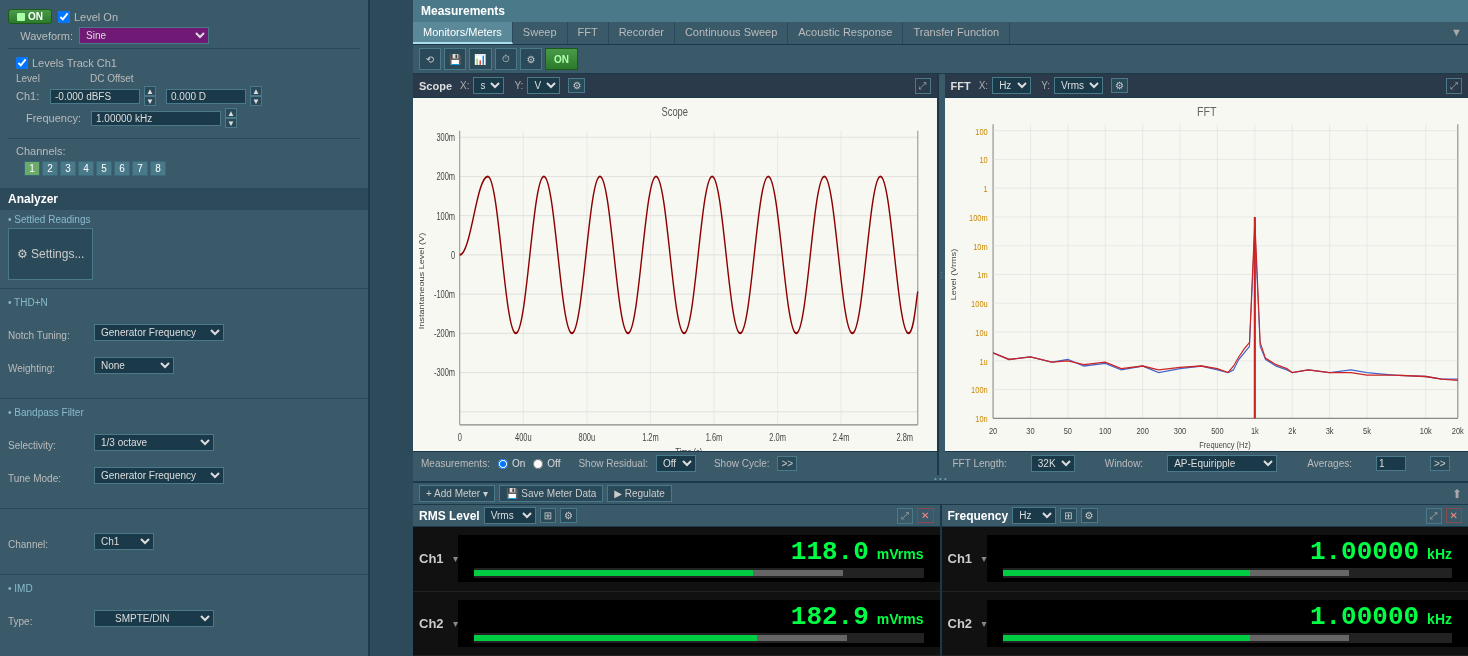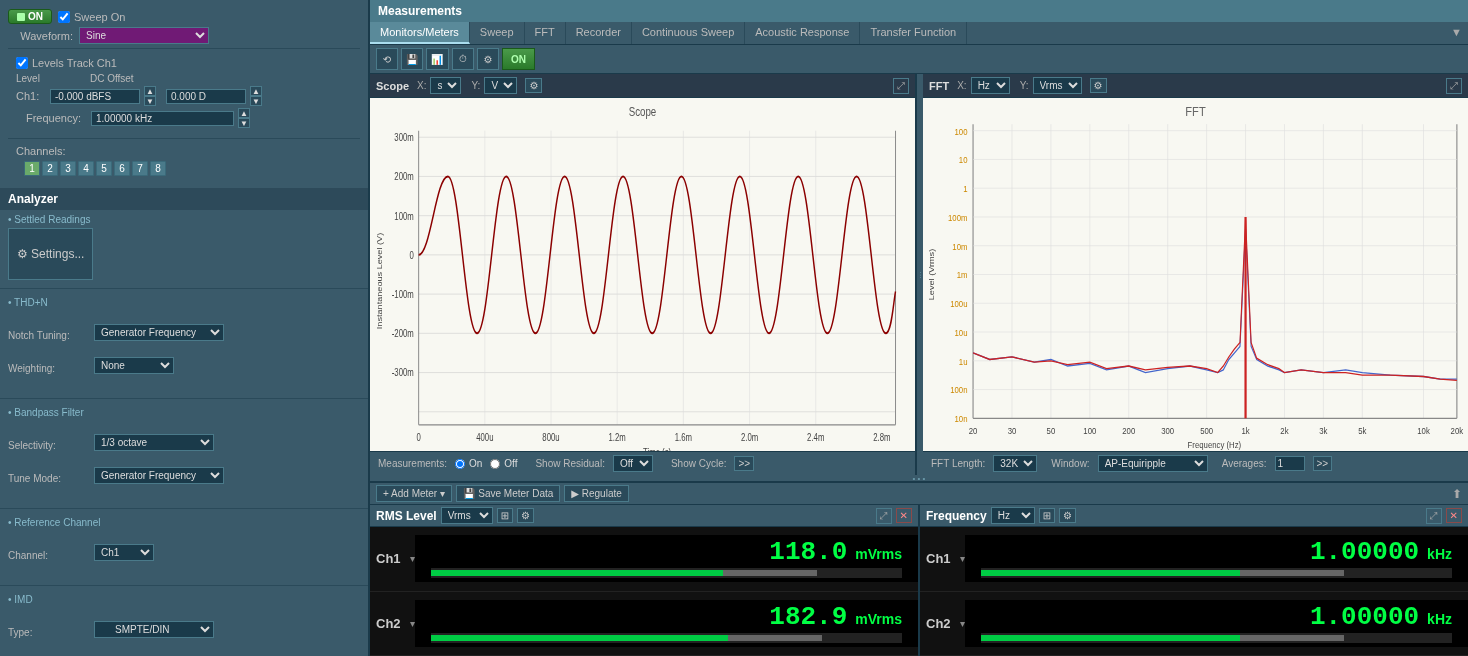--- a/index.html
+++ b/index.html
@@ -38,21 +38,21 @@
 
     .sub-section { padding: 4px 8px; }
     .sub-section-title { color: #88bbcc; font-size: 10px; margin-bottom: 3px; }
     .settings-btn { background: #2a4a5a; color: #ccc; border: 1px solid #4a7a8a; padding: 18px 8px; font-size: 12px; cursor: pointer; }
 
     .param-row { display: flex; align-items: flex-end; margin: 16px 0; gap: 6px; }
     .param-label { color: #bbb; min-width: 80px; font-size: 10px; }
     .param-select { background: #1a3a4a; color: #ddd; border: 1px solid #4a7a8a; padding: 1px 2px; font-size: 10px; min-width: 130px; }
 
     
-    .right-panel { flex: 1; display: flex; flex-direction: column; background: #2a3a4a; }
+    .right-panel { flex: 1; display: flex; flex-direction: column; background: #2a3a4a; margin-left: 43px; }
 
     .measurements-header { background: #4a7a8a; color: #fff; padding: 4px 8px; font-weight: bold; font-size: 12px; }
 
     .tabs-bar { display: flex; background: #3a5a6a; border-bottom: 1px solid #1a3a4a; padding: 0; }
     .tab { padding: 4px 10px; color: #bbb; cursor: pointer; font-size: 11px; border-right: 1px solid #2a4a5a; }
     .tab.active { background: #5a8a9a; color: #fff; border-bottom: 2px solid #aaddee; }
 
     .toolbar { display: flex; align-items: center; background: #3a5a6a; padding: 3px 6px; gap: 3px; border-bottom: 1px solid #1a3a4a; }
     .tool-btn { background: #2a4a5a; border: 1px solid #4a7a8a; color: #ccc; padding: 2px 4px; cursor: pointer; font-size: 10px; min-width: 22px; height: 22px; display: flex; align-items: center; justify-content: center; }
     .tool-btn.green { background: linear-gradient(to bottom, #4a9a4a, #2a7a2a); color: #afffaf; border-color: #1a5a1a; font-weight: bold; padding: 2px 8px; }
@@ -69,21 +69,21 @@
     .icon-btn { background: #2a4a5a; border: 1px solid #4a7a8a; color: #ccc; padding: 1px 3px; cursor: pointer; font-size: 10px; }
     .expand-btn { margin-left: auto; background: none; border: 1px solid #4a7a8a; color: #aaa; cursor: pointer; padding: 1px 3px; font-size: 10px; }
 
     .chart-container { flex: 1; background: #f5f5f0; position: relative; overflow: hidden; min-height: 0; }
 
     .scope-controls { display: flex; align-items: center; gap: 8px; background: #3a5a6a; padding: 3px 8px; border-top: 1px solid #1a3a4a; font-size: 10px; }
     .scope-label { color: #bbb; }
     .radio-group { display: flex; align-items: center; gap: 4px; }
     .scope-select { background: #1a3a4a; color: #ddd; border: 1px solid #4a7a8a; padding: 1px 2px; font-size: 10px; }
 
-    .fft-controls { display: flex; align-items: center; gap: 8px; background: #3a5a6a; padding: 3px 8px; border-top: 1px solid #1a3a4a; font-size: 10px; }
+    .fft-controls { display: flex; align-items: center; gap: 24px; background: #3a5a6a; padding: 3px 8px; border-top: 1px solid #1a3a4a; font-size: 10px; }
 
     .meters-area { height: 175px; background: #2a3a4a; border-top: 2px solid #1a3a4a; display: flex; flex-direction: column; }
     .meters-toolbar { display: flex; align-items: center; background: #3a5a6a; padding: 2px 6px; gap: 4px; border-bottom: 1px solid #1a3a4a; }
     .meters-btn { background: #2a4a5a; border: 1px solid #4a7a8a; color: #ccc; padding: 2px 6px; cursor: pointer; font-size: 10px; }
     .meters-panels { display: flex; flex: 1; gap: 0; overflow: hidden; }
 
     .meter-panel { flex: 1; border-right: 2px solid #1a3a4a; display: flex; flex-direction: column; }
     .meter-header { display: flex; align-items: center; background: #3a5a6a; padding: 2px 6px; gap: 4px; border-bottom: 1px solid #1a3a4a; }
     .meter-title { font-weight: bold; color: #fff; font-size: 12px; }
     .meter-unit-select { background: #1a3a4a; color: #ddd; border: 1px solid #4a7a8a; padding: 1px 2px; font-size: 10px; }
@@ -122,21 +122,21 @@
 
 
     <div class="gen-controls">
       <div class="gen-row">
         <button class="on-btn">
           <span class="led"></span>
           <span>ON</span>
         </button>
         <div class="checkbox-row">
           <input type="checkbox" checked="" style="">
-          <span>Sweep On</span>
+          <span>Level On</span>
         </div>
       </div>
 
       <div class="gen-row">
         <span class="gen-label">Waveform:</span>
         <select class="small-select" style="width:130px;">
           <option>Sine</option><option>Square</option><option>Triangle</option>
         </select>
       </div>
 
@@ -159,21 +159,21 @@
             <button class="spinner-btn">▼</button>
           </div>
           <input type="text" class="num-input" value="0.000 D" style="width: 80px; margin-left: 6px;">
           <div class="spinner-group">
             <button class="spinner-btn">▲</button>
             <button class="spinner-btn">▼</button>
           </div>
         </div>
         <div class="level-row">
           <span style="color:#bbb;min-width:65px;text-align:right;">Frequency:</span>
-          <input type="text" class="num-input" value="1.00000 kHz" style="width: 143px; margin-left: 6px;">
+          <input type="text" class="num-input" value="1.00000 kHz" style="width: 130px; margin-left: 6px;">
           <div class="spinner-group">
             <button class="spinner-btn">▲</button>
             <button class="spinner-btn">▼</button>
           </div>
         </div>
       </div>
 
       <div class="divider"></div>
 
       <div style="padding: 2px 8px;">
@@ -234,21 +234,20 @@
         <span class="param-label">Tune Mode:</span>
         <select class="param-select">
           <option>Generator Frequency</option><option>Fixed</option>
         </select>
       </div>
     </div>
 
     <div class="divider"></div>
 
     <div class="sub-section">
-      <div class="sub-section-title">• <span>Reference Channel</span></div>
       <div class="param-row">
         <span class="param-label">Channel:</span>
         <select class="param-select" style="min-width:60px;">
           <option>Ch1</option><option>Ch2</option>
         </select>
       </div>
     </div>
 
     <div class="divider"></div>
 

